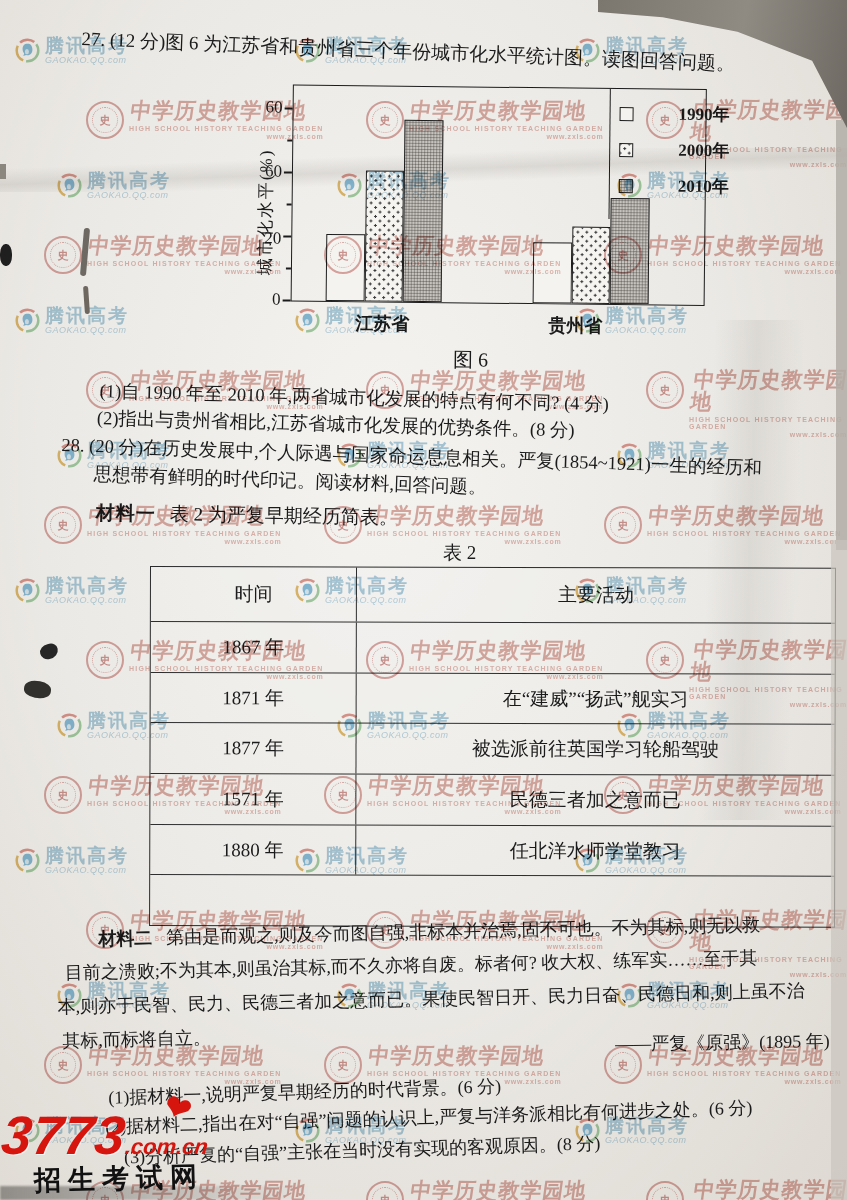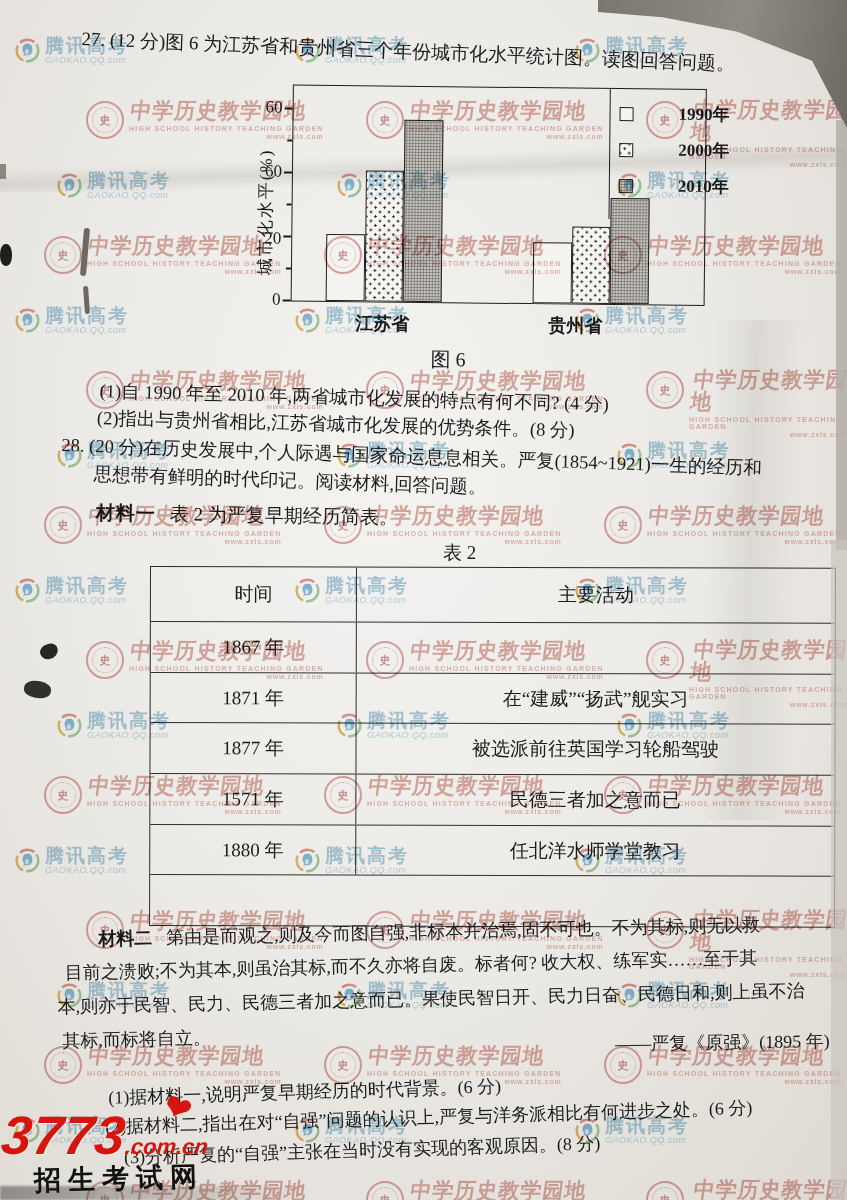--- a/index.html
+++ b/index.html
@@ -98,21 +98,21 @@
       background-size:9px 9px;background-position:0 0,4.5px 4.5px;}
   .p-gray{background-color:#c6c3be;
       background-image:radial-gradient(#6f6c68 .9px,transparent 1.15px);
       background-size:3px 3px;}
   #legend{position:absolute;left:316px;top:0;width:94px;height:130px;
       border-left:1.7px solid #1b1b1b;padding:13px 0 0 9px;box-sizing:border-box;}
   .leg-item{display:flex;align-items:center;gap:5px;margin-bottom:13px;}
   .leg-sw{width:14px;height:14px;border:1.6px solid #1c1c1c;box-sizing:border-box;flex:0 0 14px;}
   .leg-lb{font-size:17px;font-weight:bold;margin-left:40px;}
   .cat-label{position:absolute;width:80px;text-align:center;font-size:18px;font-weight:bold;top:238px;}
-  #fig-caption{position:absolute;left:176px;top:272px;width:80px;text-align:center;font-size:20px;}
+  #fig-caption{position:absolute;left:176px;top:272px;width:80px;text-align:right;font-size:20px;}
 
   
   #logo3773{position:absolute;left:2px;top:1108px;width:250px;height:92px;z-index:60;}
   .l-row{position:relative;font-style:italic;transform:skewX(-6deg);line-height:1;}
   .l-num{font-family:"Liberation Sans","DejaVu Sans",sans-serif;font-weight:bold;
       font-size:54px;color:#d6150f;letter-spacing:1px;text-shadow:1px 1px 0 rgba(255,255,255,.7);}
   .l-dom{font-family:"Liberation Sans","DejaVu Sans",sans-serif;font-weight:bold;
       font-size:22px;color:#d6150f;}
   .l-heart{position:absolute;left:158px;top:-16px;font-size:34px;color:#d6150f;
       transform:rotate(18deg);font-style:normal;}

